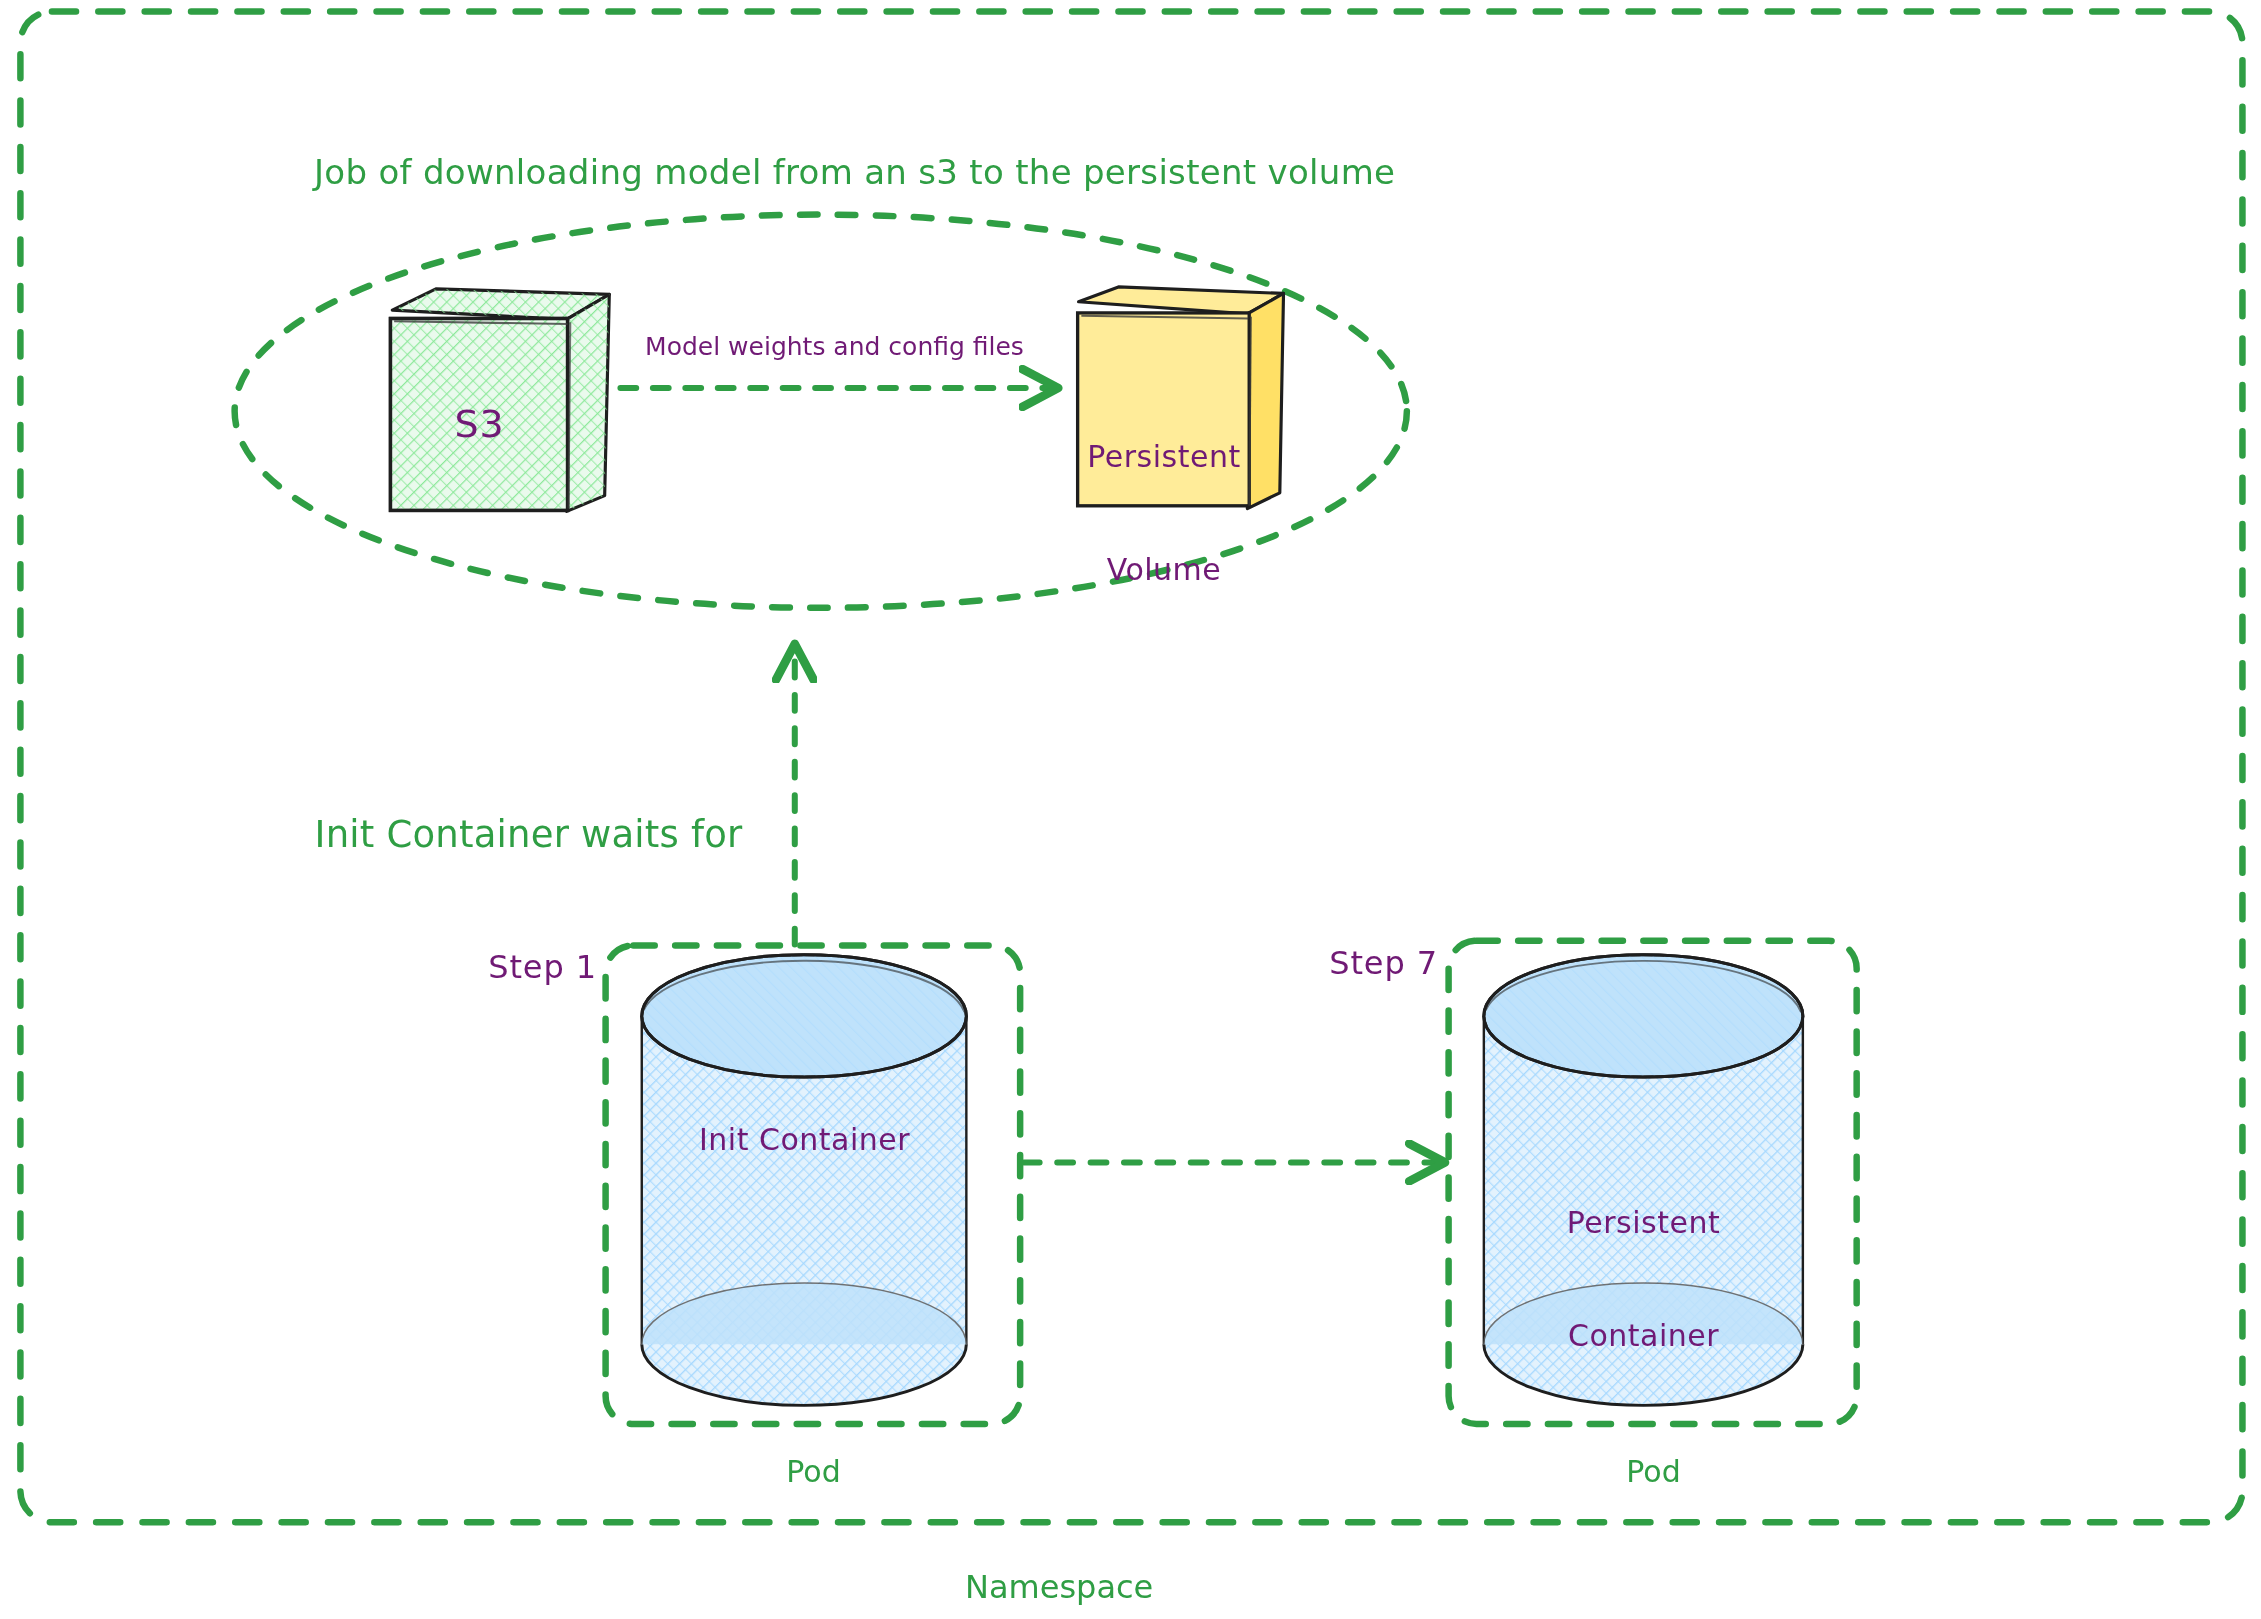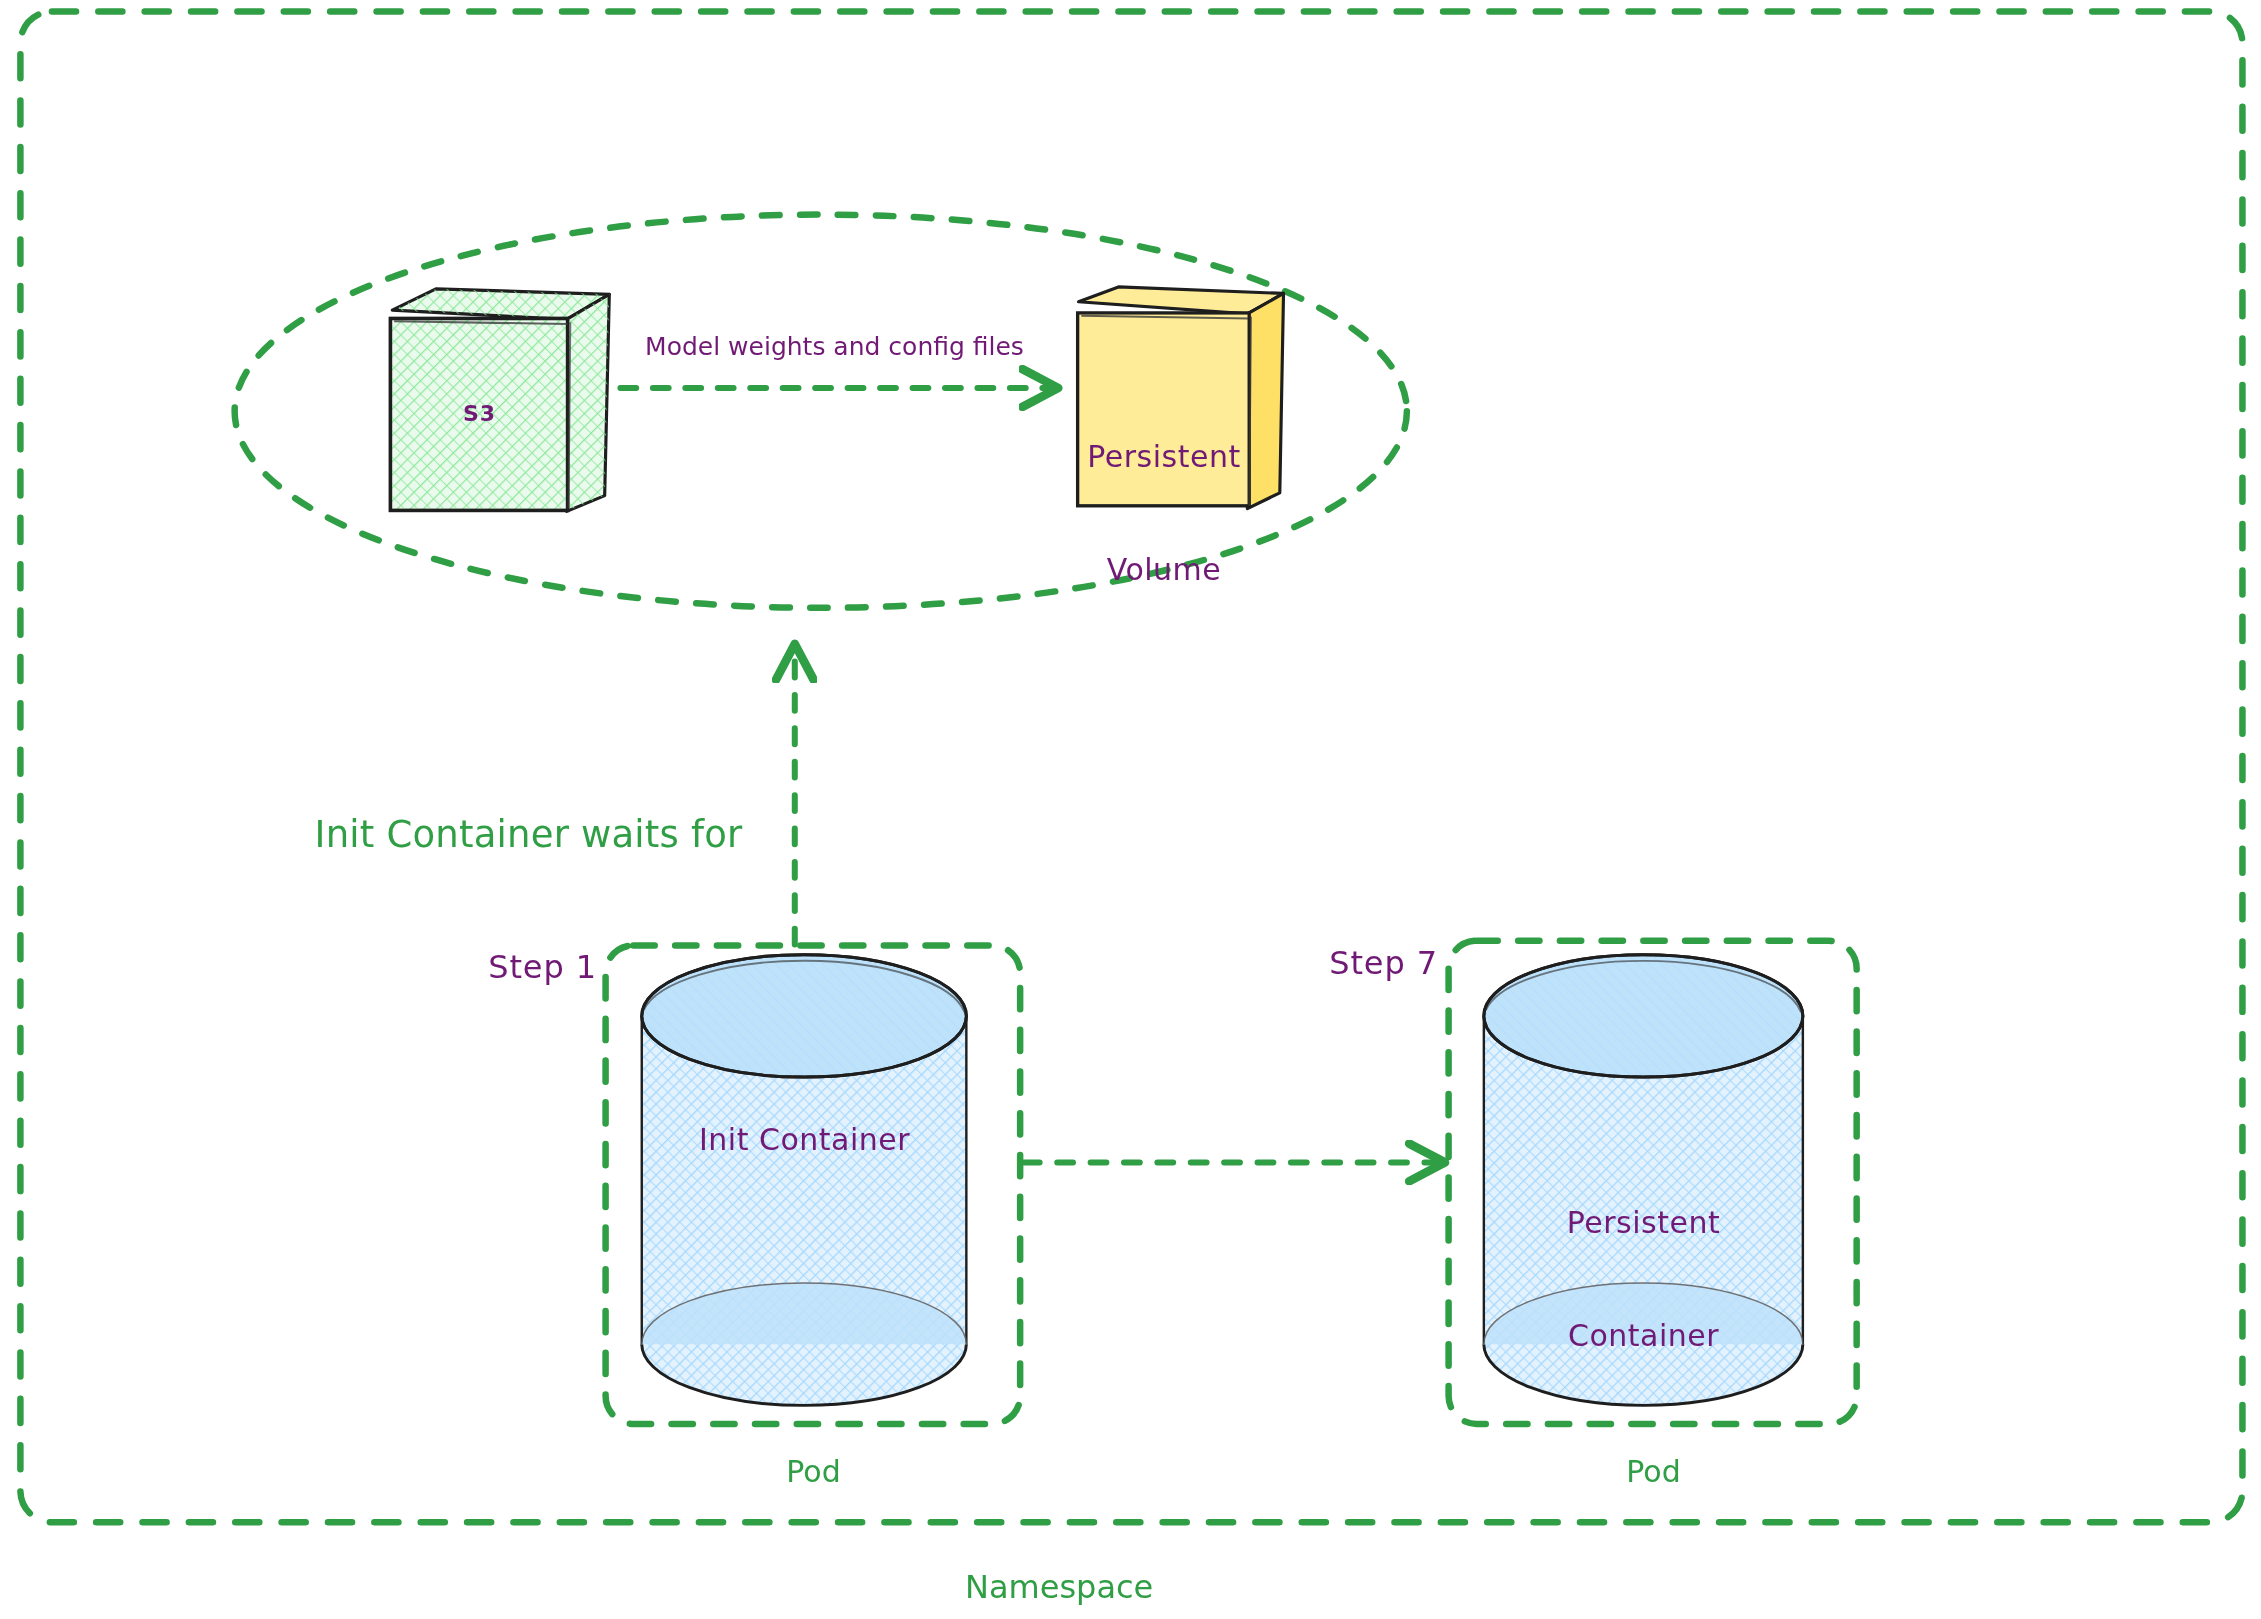--- a/index.html
+++ b/index.html
@@ -53,23 +53,22 @@
   .t-edge {
     font-size: 25px;
   }
   .t-box {
     font-size: 30px;
     text-align: center;
     letter-spacing: 0.5px;
     line-height: 1.25;
   }
   .t-s3 {
-    font-size: 22px;
+    font-size: 38px;
     letter-spacing: 0.9px;
-    font-weight: bold;
   }
 </style>
 </head>
 <body>
 
 <div id="stage">
 
   <svg id="canvas" viewBox="0 0 2438 1746">
     <defs>
 
@@ -172,20 +171,21 @@
 
     <g>
       <path d="M 857 1018 L 857 700" fill="none" stroke="#2f9e44" stroke-width="6.5" stroke-dasharray="17 19" stroke-linecap="round" marker-end="url(#arrowGreen)"></path>
     </g>
 
     <g>
       <path d="M 1104 1253 L 1552 1253" fill="none" stroke="#2f9e44" stroke-width="6.5" stroke-dasharray="17 19" stroke-linecap="round" marker-end="url(#arrowGreen)"></path>
     </g>
   </svg>
 
+  <div class="lbl t-title green-txt" style="left:314px; top:152px; width:1039px; text-align:left;">Job of downloading model from an s3 to the persistent volume</div>
 
   <div class="lbl t-s3 dark-txt" style="left:391px; top:401px; width:177px; text-align:center;">S3</div>
 
   <div class="lbl t-box dark-txt" style="left:1062px; top:363px; width:204px; text-align:center;">
     <div>Persistent</div>
     <div>Volume</div>
   </div>
 
   <div class="lbl t-edge dark-txt" style="left:635px; top:332px; width:399px; text-align:center;">Model weights and config files</div>
 

